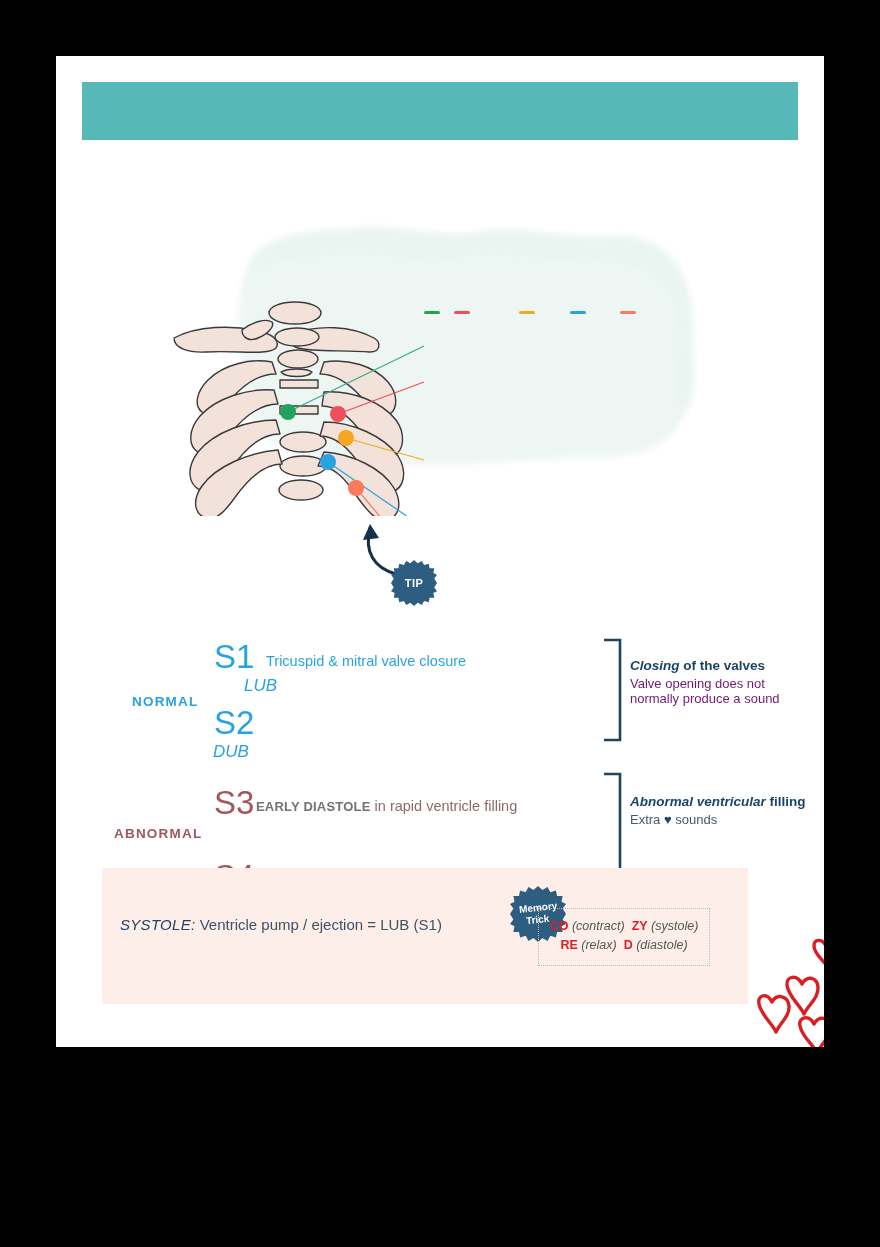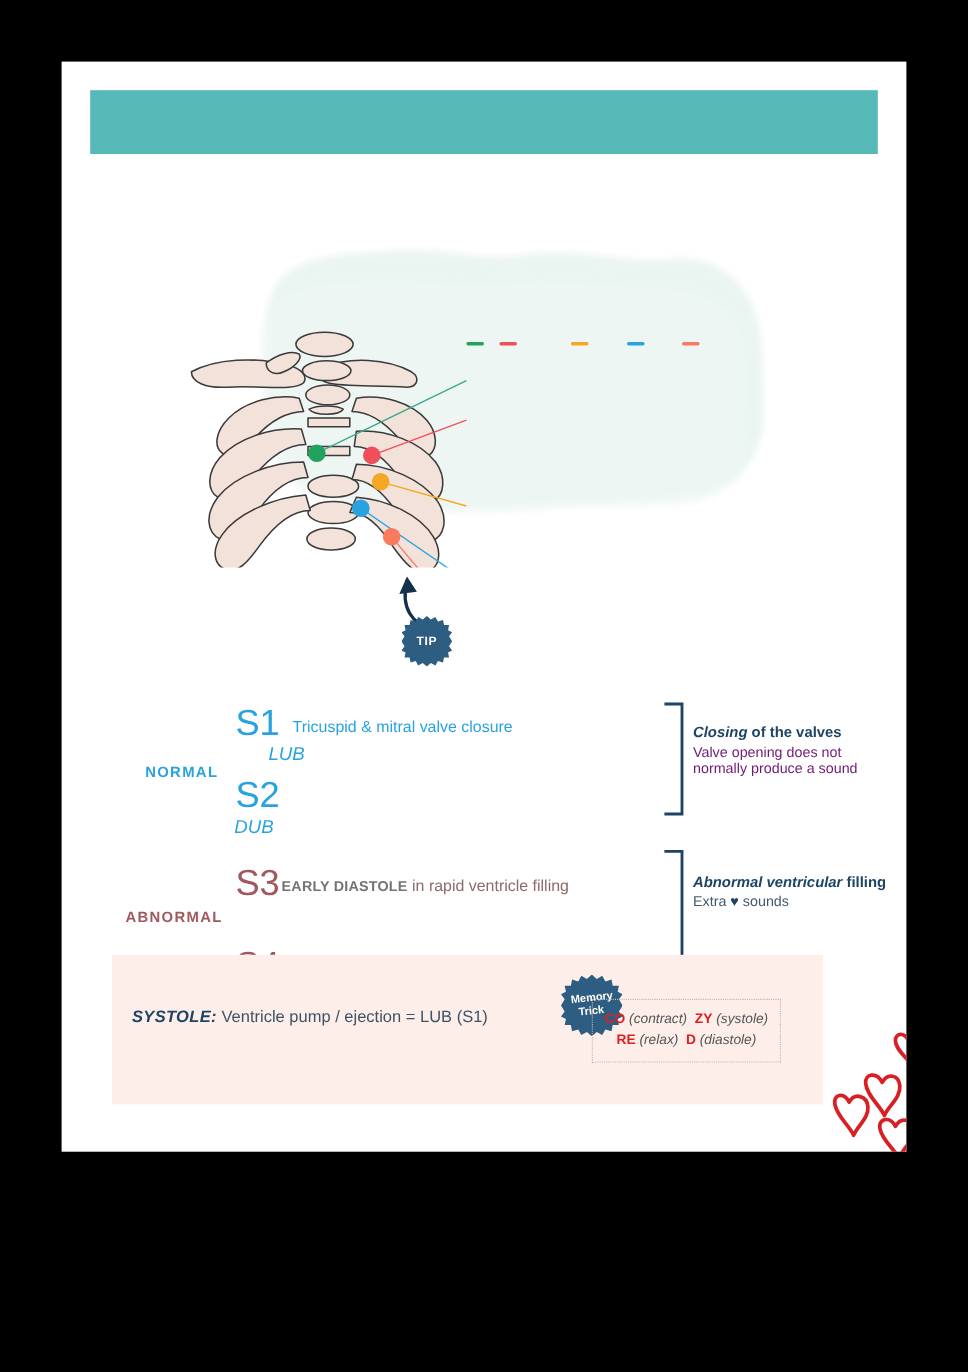--- a/index.html
+++ b/index.html
@@ -82,21 +82,21 @@
   #tip-block {
     position: absolute;
     left: 300px;
     top: 450px;
     width: 440px;
     height: 110px;
   }
   #tip-arrow { position:absolute; left:0; top:0; width:60px; height:70px; }
   #tip-badge {
     position: absolute;
-    left: 9px;
+    left: 35px;
     top: 54px;
     width: 46px;
     height: 46px;
     background: #2d5d80;
     color: #ffffff;
     font-size: 11px;
     font-weight: bold;
     letter-spacing: .5px;
     display: flex;
     align-items: center;
@@ -209,21 +209,21 @@
   #systole-line {
     position: absolute;
     left: 18px;
     top: 48px;
     font-size: 15px;
     color: #3d5365;
     white-space: nowrap;
   }
   #systole-line .sys-key {
     color: #1d4464;
-    font-weight: bold;
+    font-weight: normal;
     font-style: italic;
     letter-spacing: .3px;
   }
   #systole-line .sys-em { }
 
   #memory-badge {
     position: absolute;
     left: 408px;
     top: 18px;
     width: 56px;

